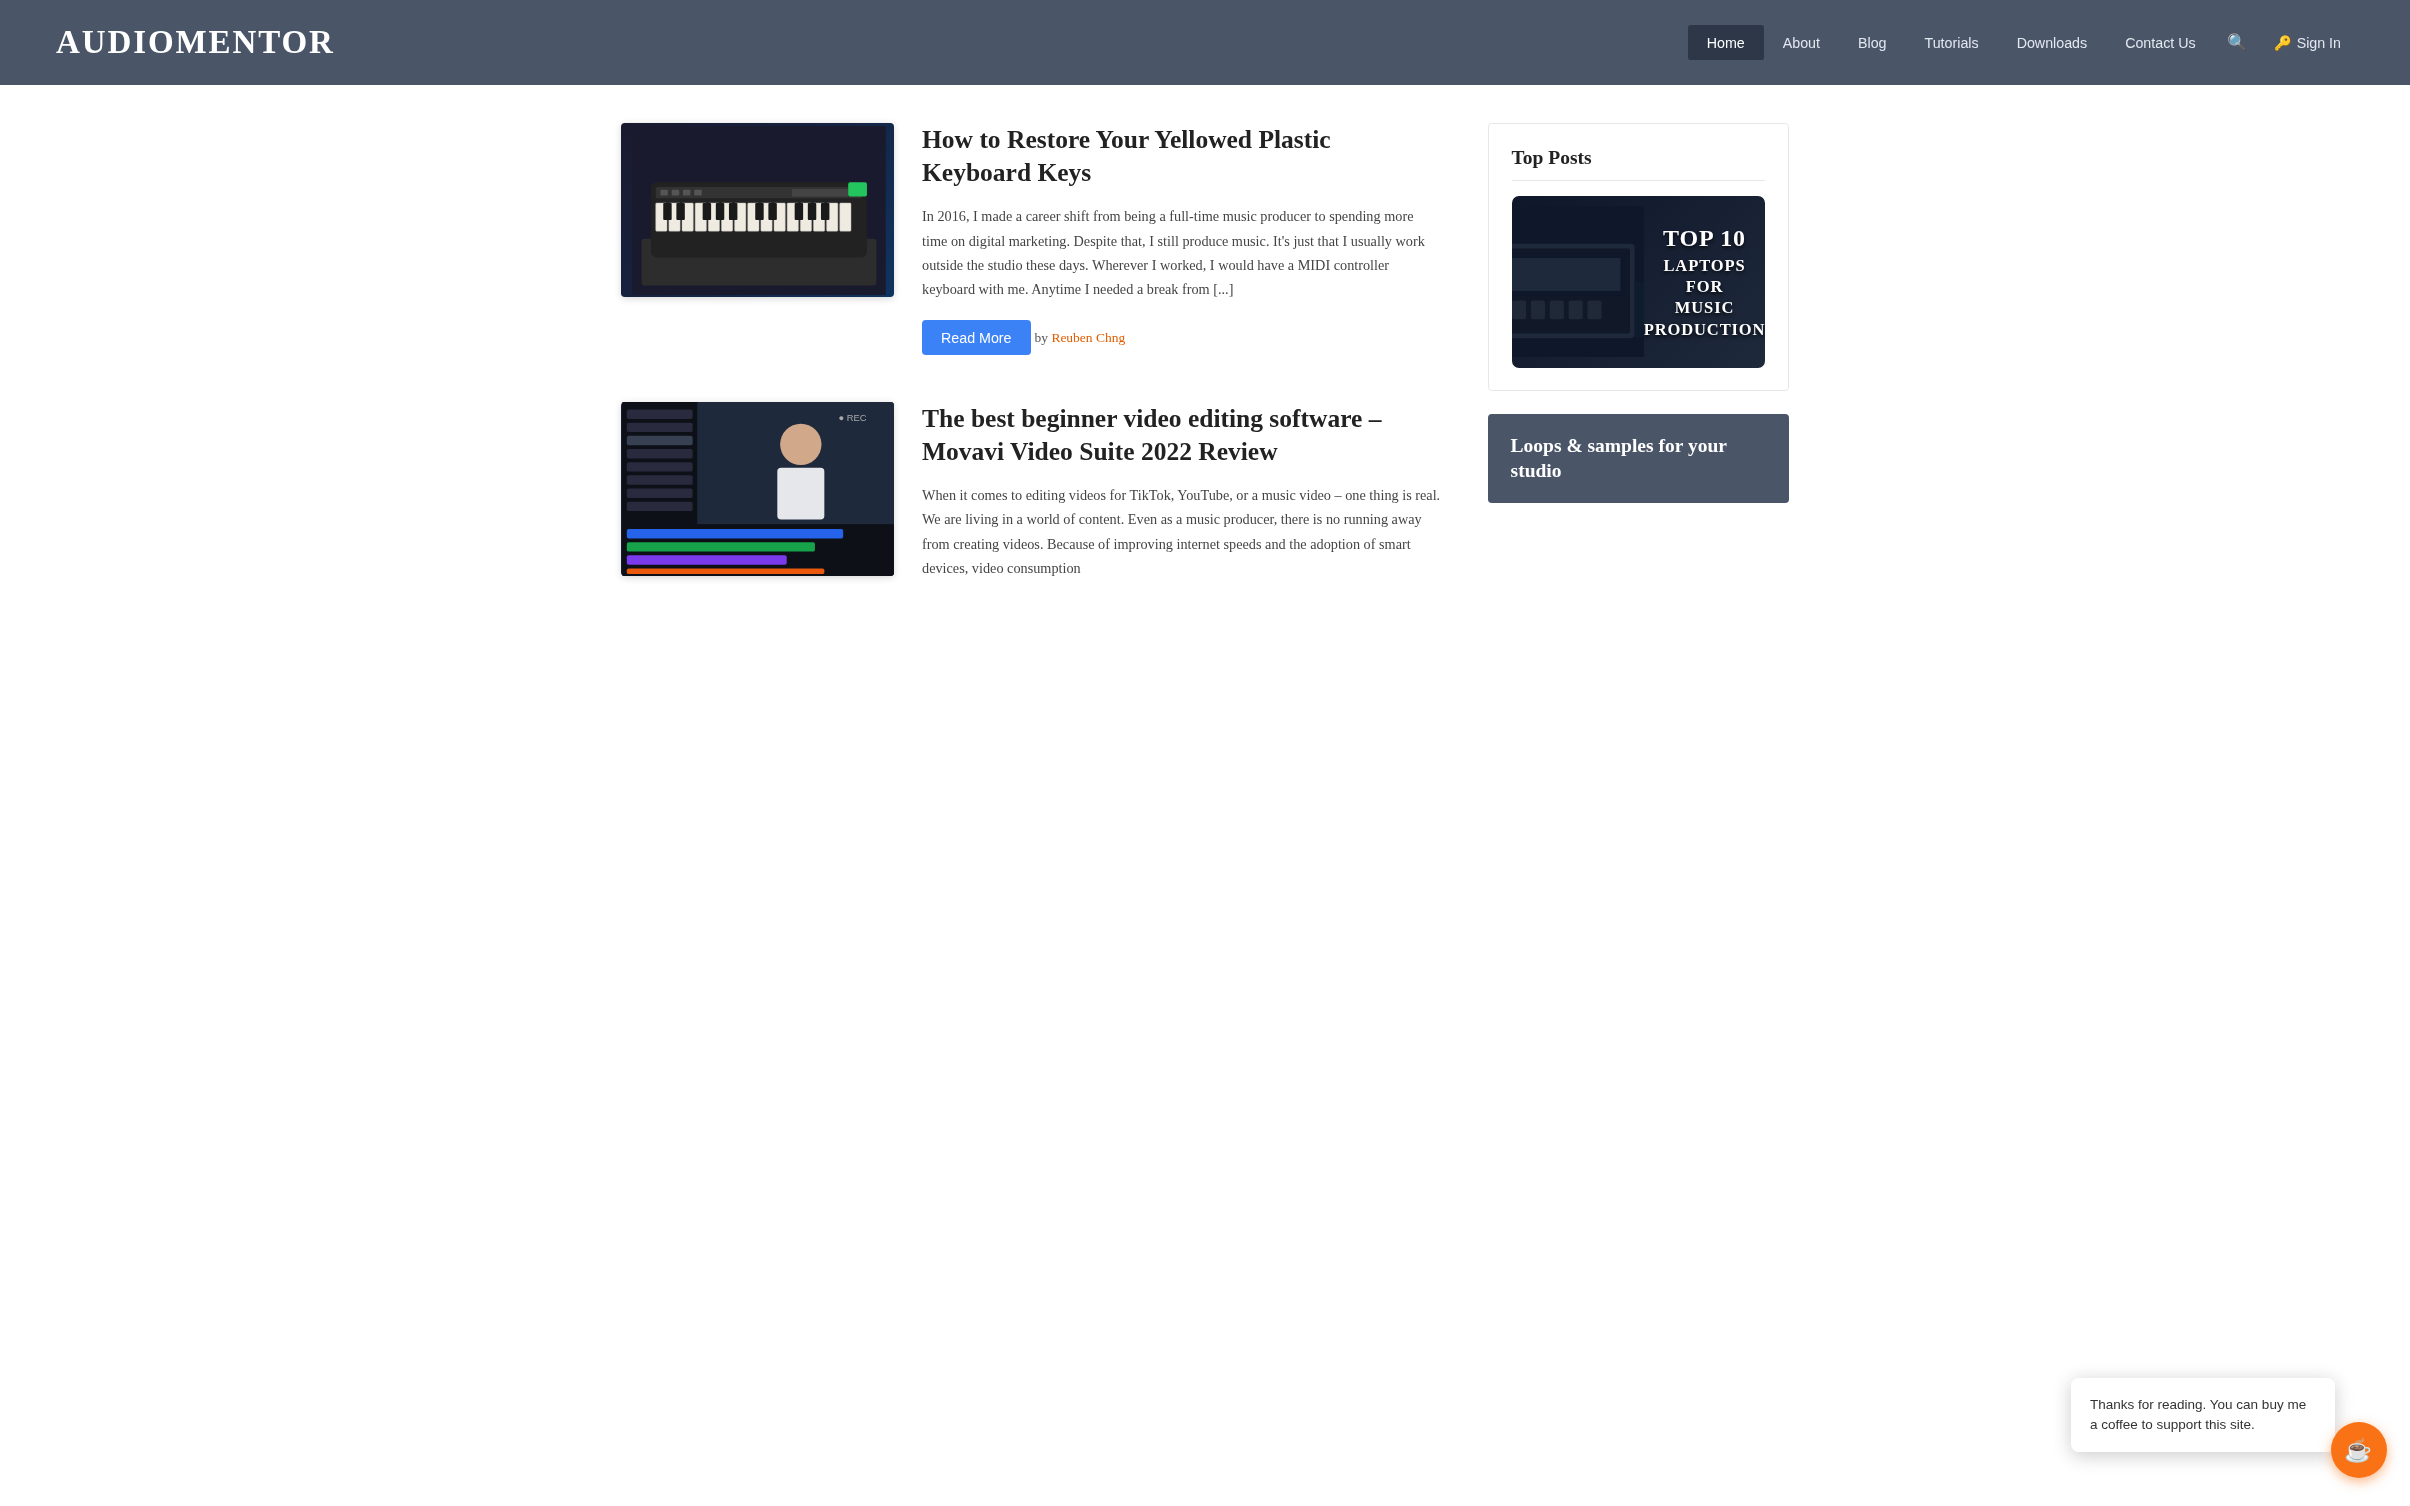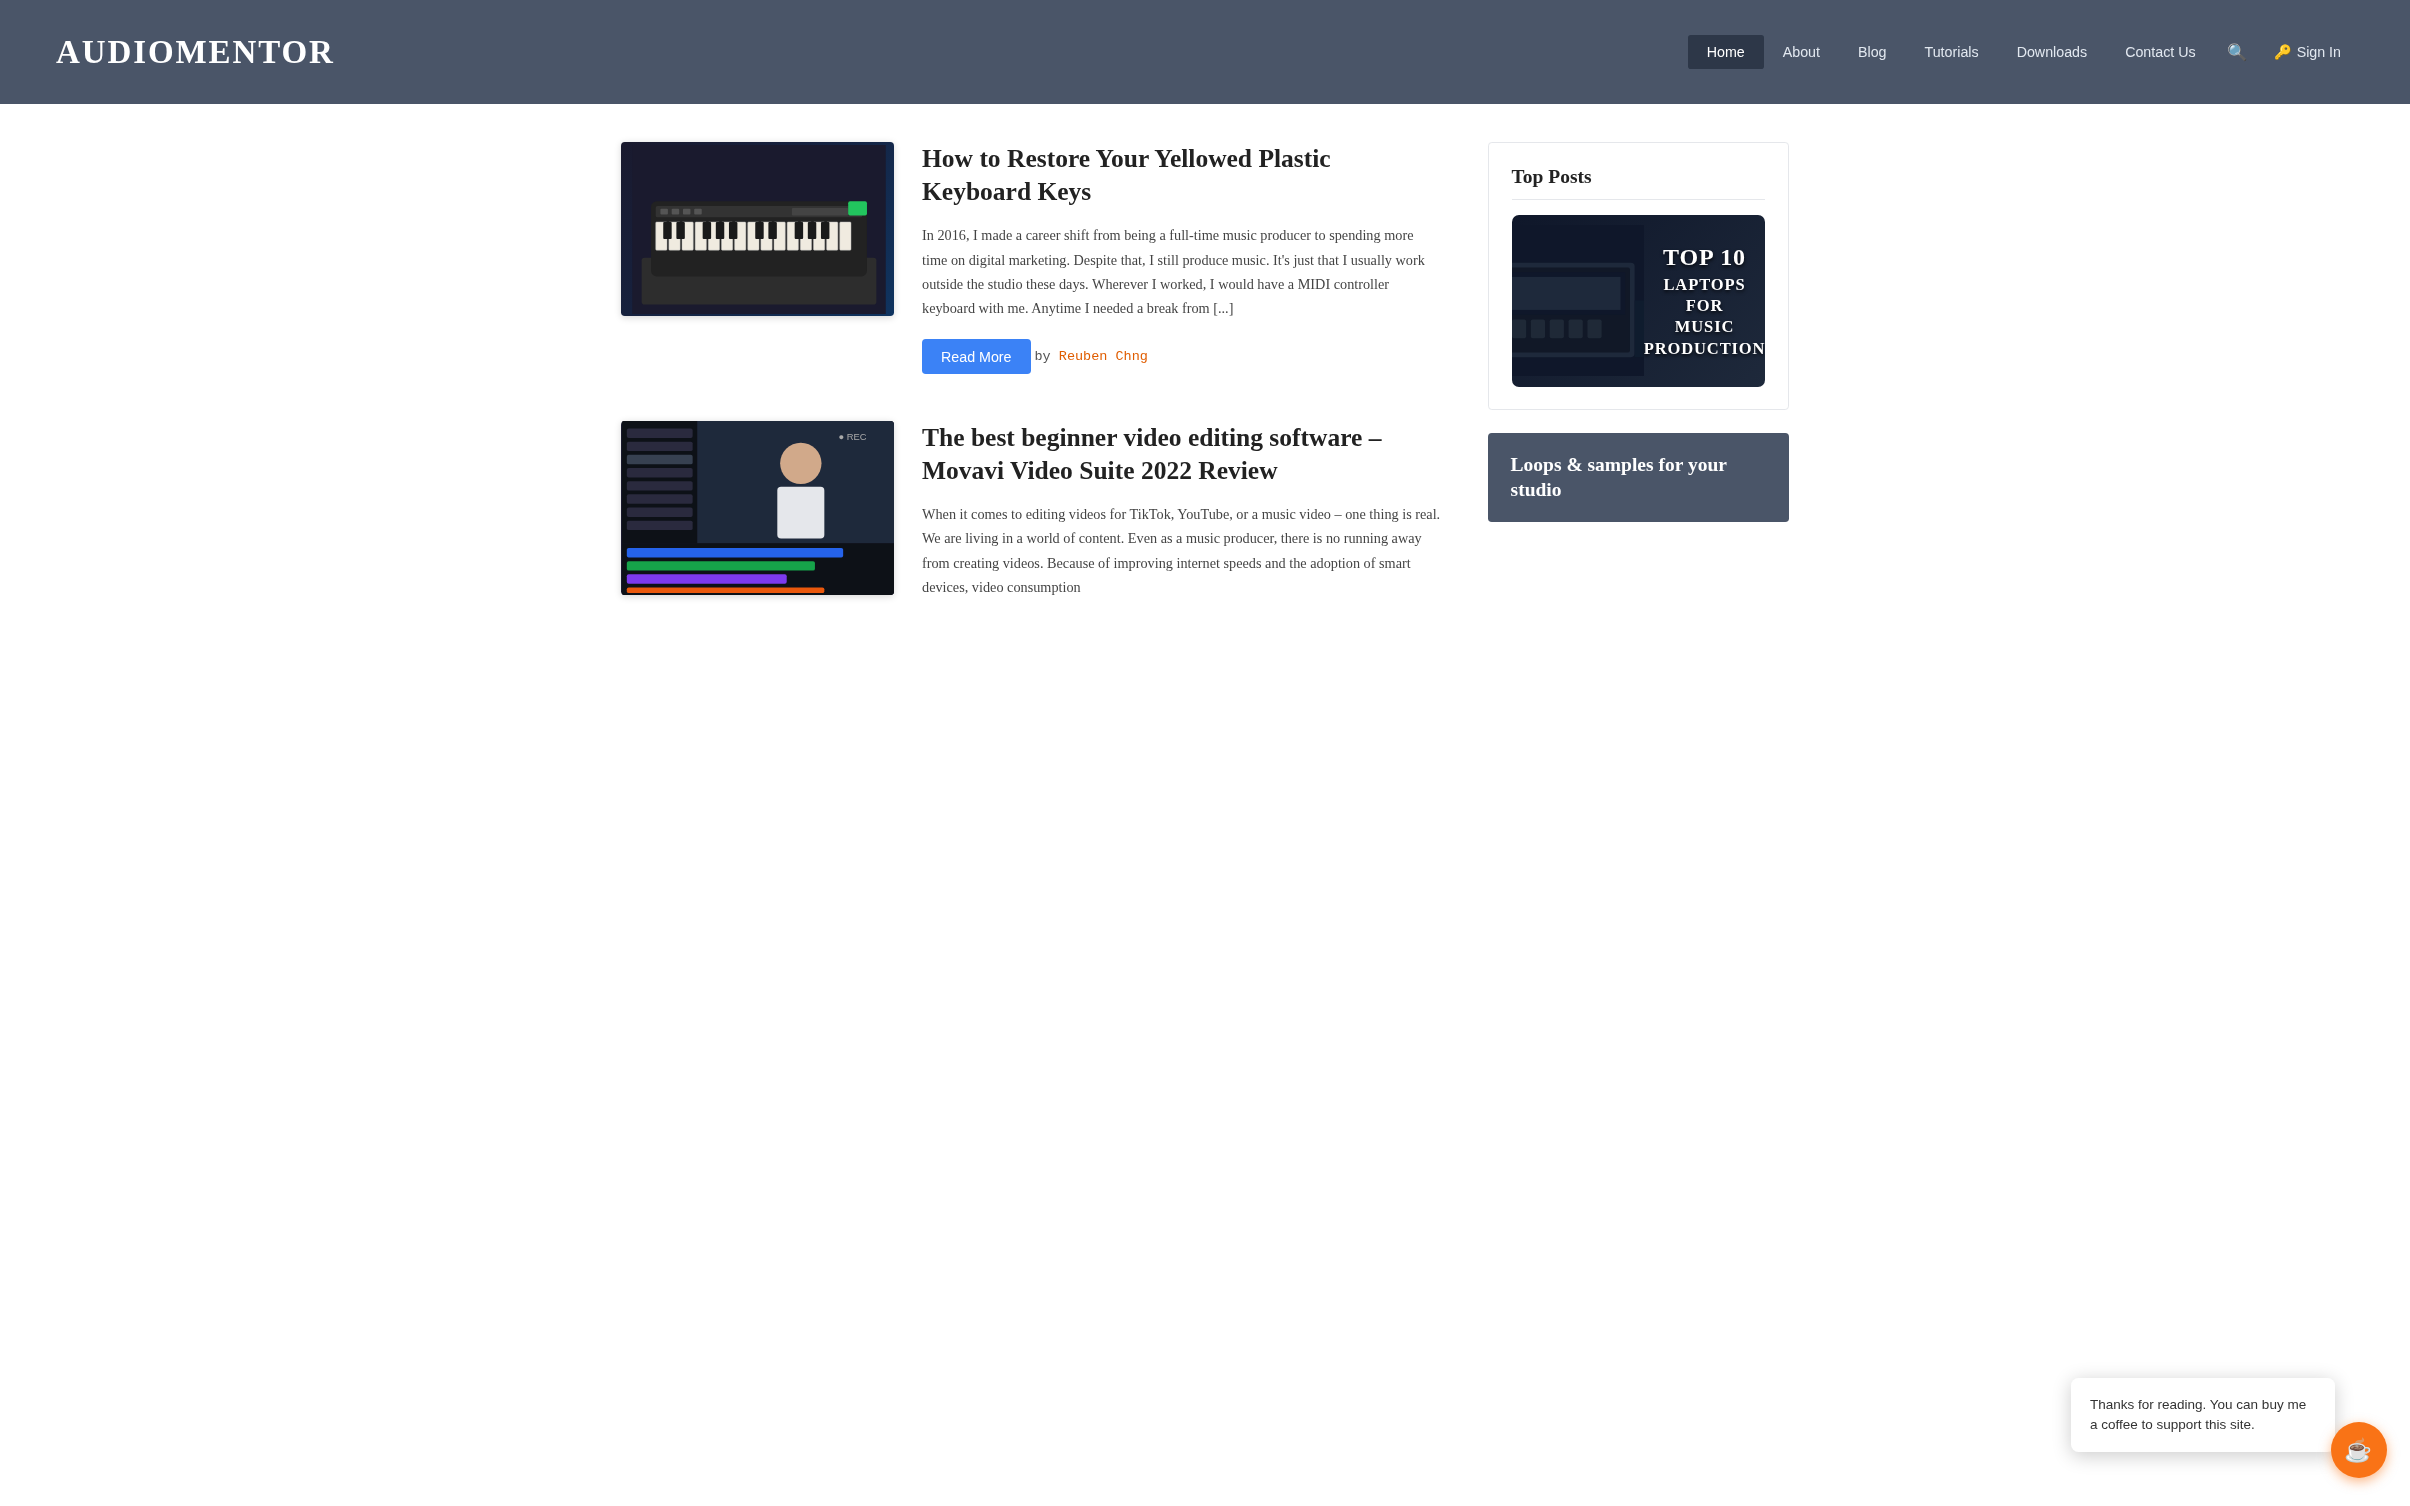--- a/index.html
+++ b/index.html
@@ -5,21 +5,21 @@
     * { margin: 0; padding: 0; box-sizing: border-box; }
     body { font-family: Georgia, 'Times New Roman', serif; background: #fff; color: #333; }
 
     
     .site-header {
       background: #4a5568;
       padding: 0 56px;
       display: flex;
       align-items: center;
       justify-content: space-between;
-      height: 104px;
+      height: 85px;
     }
     .site-logo {
       color: #fff;
       font-size: 2.2rem;
       font-weight: 300;
       letter-spacing: 1.9px;
       text-transform: uppercase;
     }
     .site-logo span {
       font-weight: 700;
@@ -144,21 +144,21 @@
       border: none;
       padding: 9.4px 19px;
       border-radius: 3.8px;
       font-size: 0.95rem;
       cursor: pointer;
       font-family: Arial, sans-serif;
     }
     .post-author {
       font-size: 0.9rem;
       color: #555;
-      font-family: Liberation Mono, monospace;
+      font-family: Liberation Serif, serif;
     }
     .author-link {
       color: #e05d00;
       cursor: pointer;
       text-decoration: none;
     }
 
     
     .sidebar-widget {
       background: #fff;

